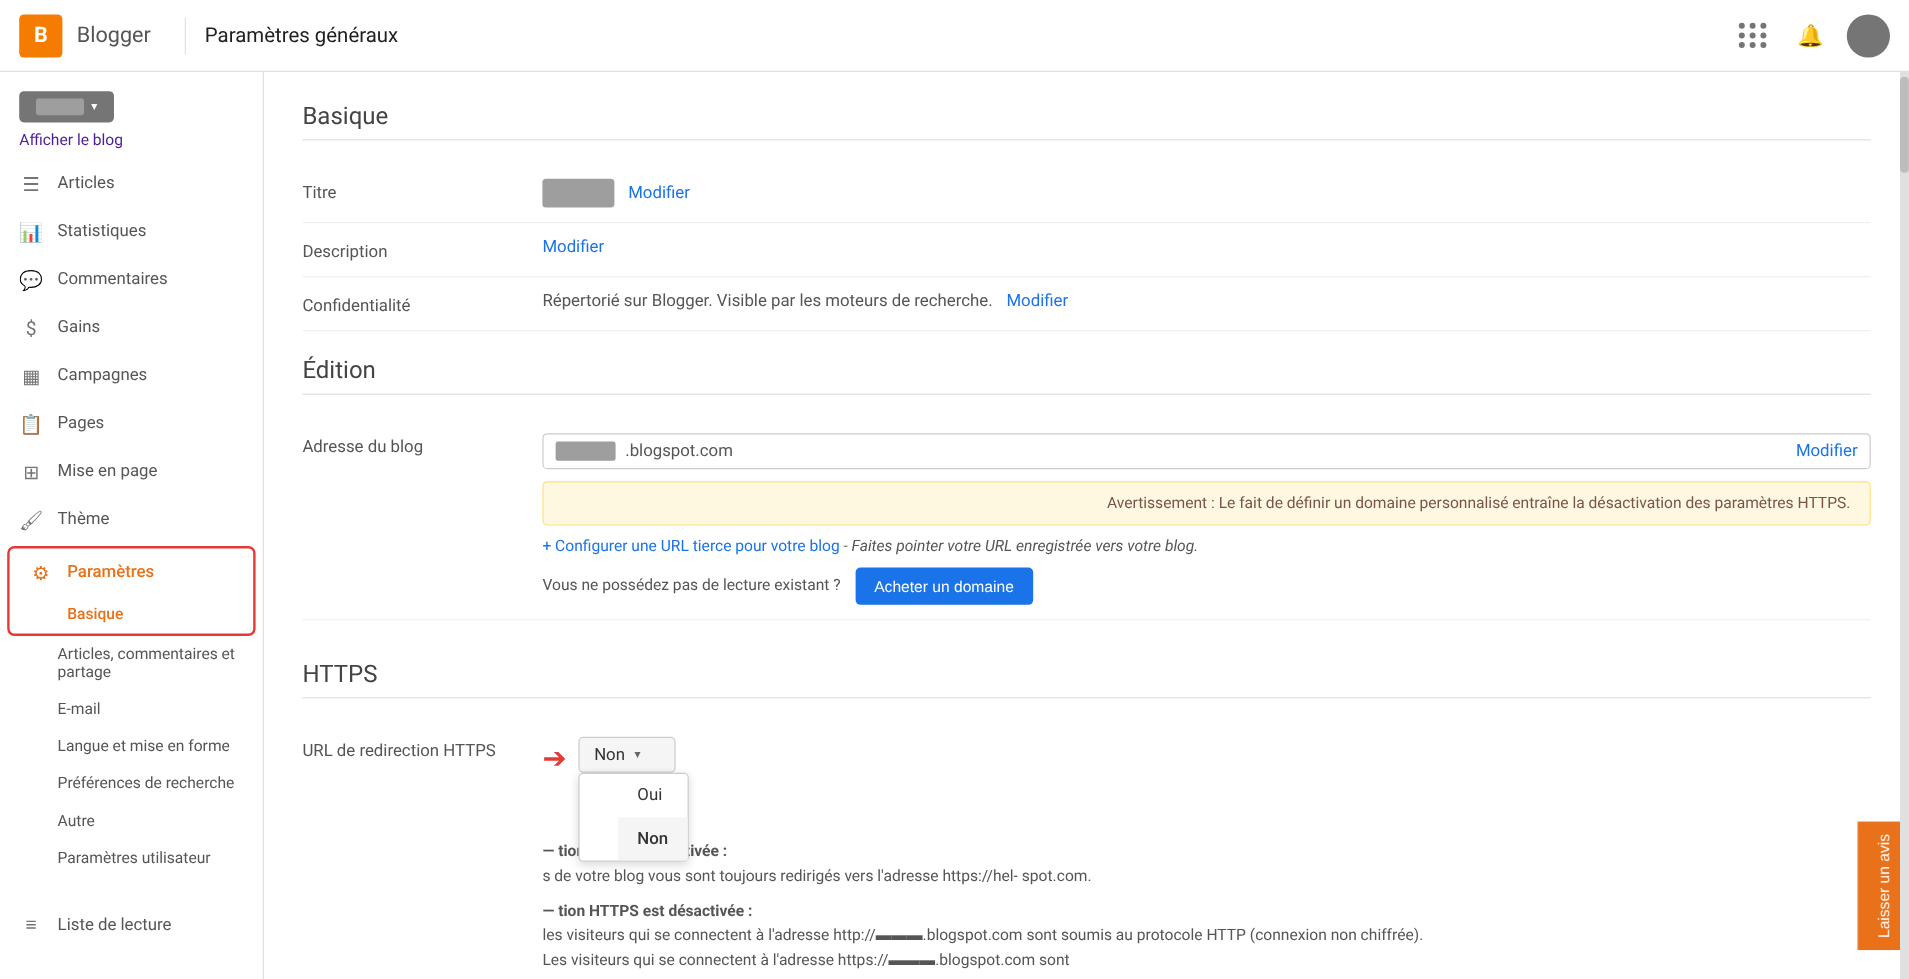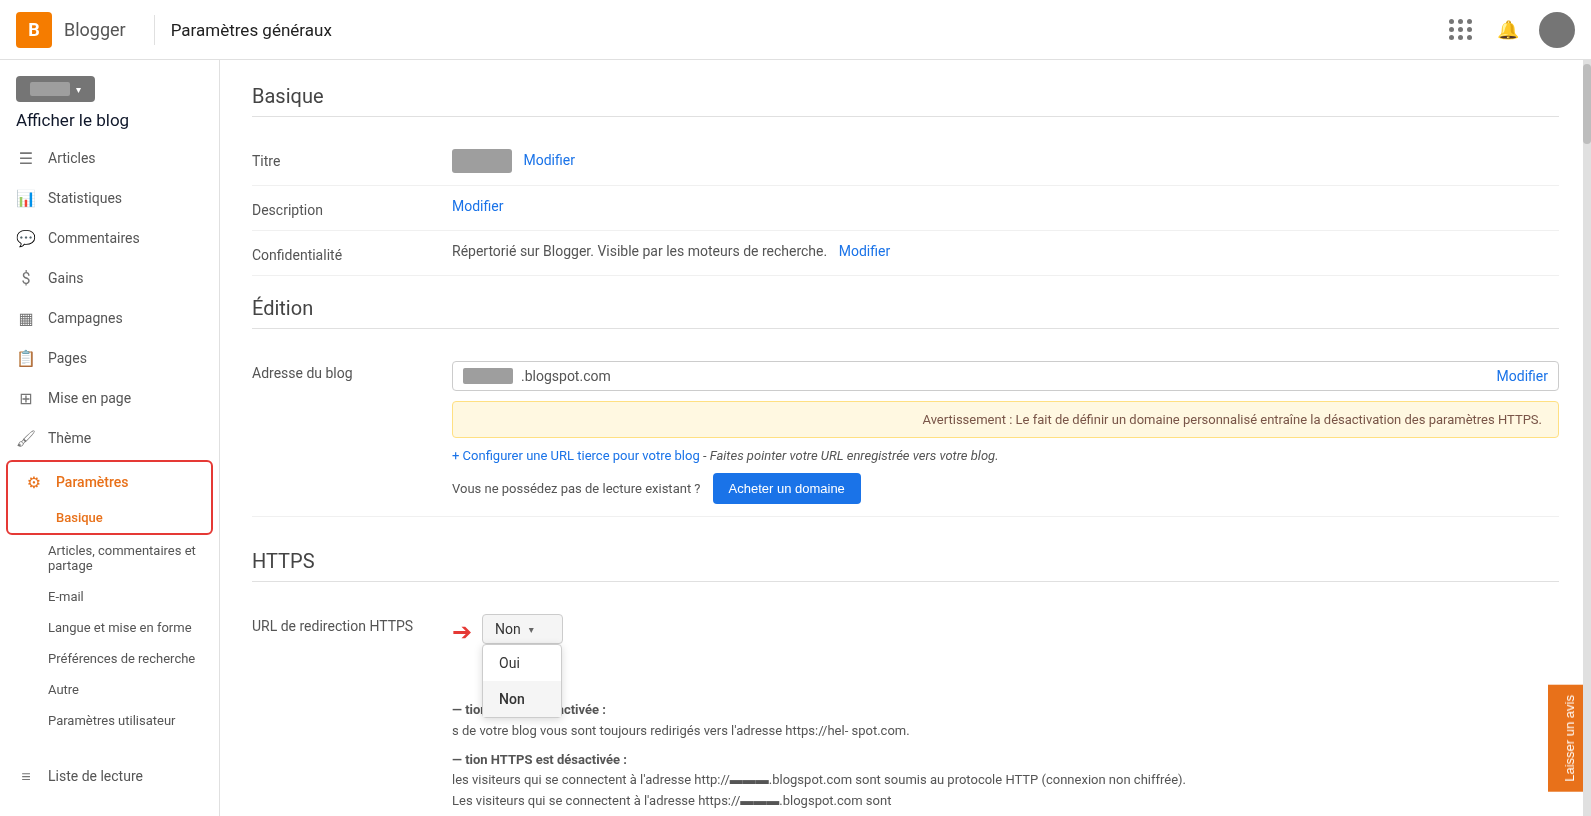--- a/index.html
+++ b/index.html
@@ -37,21 +37,21 @@
       width: 220px; background: #fff; border-right: 1px solid #e0e0e0;
       padding: 8px 0; position: fixed; top: 60px; bottom: 0; overflow-y: auto;
     }
     .blog-btn-row { padding: 8px 16px 4px; }
     .blog-btn {
       background: #757575; color: #fff; border: none; border-radius: 4px;
       padding: 6px 14px; font-size: 13px; cursor: pointer; display: inline-flex; align-items: center; gap: 6px;
     }
     .blog-btn-arrow { font-size: 10px; }
     .afficher-blog {
-      padding: 4px 16px 8px; color: #0f172a; font-size: 17px; cursor: pointer; display: block;
+      padding: 4px 16px 8px; color: #4c1d95; font-size: 13px; cursor: pointer; display: block;
     }
     .sidebar-item {
       display: flex; align-items: center; padding: 10px 16px; cursor: pointer;
       color: #555; font-size: 14px; gap: 12px;
     }
     .sidebar-item.active { color: #e8711a; font-weight: 500; }
     .sidebar-item-icon { width: 20px; height: 20px; color: #757575; display: flex; align-items: center; justify-content: center; font-size: 16px; }
     .sidebar-item.active .sidebar-item-icon { color: #e8711a; }
 
     .sidebar-sub-item {
@@ -116,21 +116,21 @@
       padding: 6px 28px 6px 12px; font-size: 14px; cursor: pointer;
       display: inline-flex; align-items: center; gap: 8px;
       color: #333; min-width: 80px;
     }
     .select-btn-arrow { font-size: 10px; color: #666; }
 
     
     .dropdown-menu {
       position: absolute; top: 100%; left: 0; background: #fff;
       border: 1px solid #ccc; border-radius: 4px; box-shadow: 0 2px 8px rgba(0,0,0,0.15);
-      z-index: 200; min-width: 80px; display: block;
+      z-index: 200; min-width: 80px; display: block; padding-left: 32px;
     }
     .dropdown-item {
       padding: 10px 16px; cursor: pointer; font-size: 14px; color: #333;
     }
 
     
     .arrow-row { display: flex; align-items: flex-start; gap: 16px; }
     .red-arrow {
       color: #e53935; font-size: 28px; margin-top: 4px; display: flex; align-items: center;
     }

